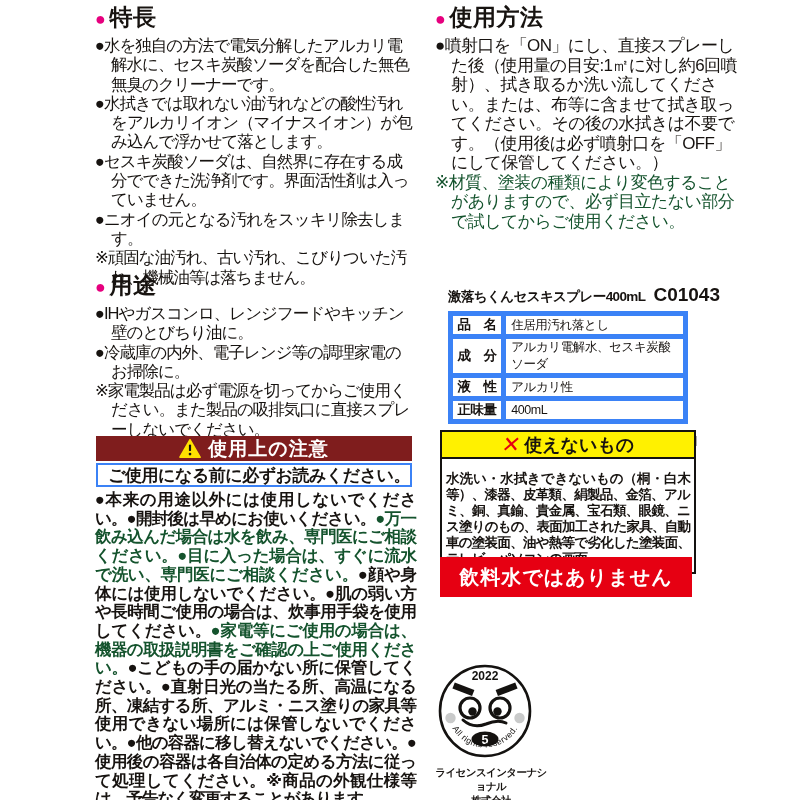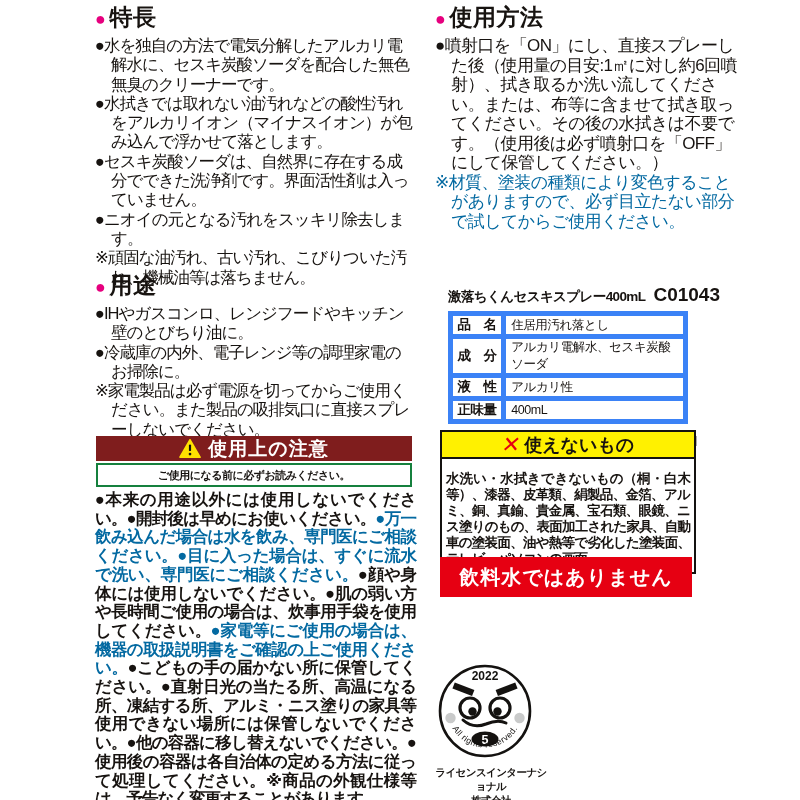--- a/index.html
+++ b/index.html
@@ -7,30 +7,30 @@
           font-family:"Liberation Sans","DejaVu Sans",sans-serif;color:#171310;}
   .col-left{position:absolute;left:95px;top:0;width:321px;height:800px;}
   .col-right{position:absolute;left:435px;top:0;width:315px;height:800px;}
 
   .sec{display:flex;align-items:center;gap:3px;font-size:23px;font-weight:bold;
        margin:0 0 3px 0;letter-spacing:0.5px;}
   .sec .dot{font-size:18px;line-height:1;color:#e6007e;transform:translateY(1px);}
 
   .jp{font-size:16.5px;letter-spacing:-1px;line-height:19.3px;font-weight:normal;}
   .hi{padding-left:16px;text-indent:-16px;}
-  .red{color:#0369a1;}
+  .red{color:#14532d;}
 
   .features{position:absolute;top:2px;left:0;width:321px;}
   .uses{position:absolute;top:270px;left:0;width:321px;}
 
   .caution-bar{position:absolute;top:436px;left:1px;width:316px;height:25px;background:#7f1d1d;
                color:#fff;display:flex;align-items:center;justify-content:center;gap:7px;
                font-size:19px;font-weight:bold;letter-spacing:1px;}
-  .caution-sub{position:absolute;top:463px;left:1px;width:312px;height:20px;border:2px solid #15803d;
-               display:flex;align-items:center;justify-content:center;font-size:11px;
+  .caution-sub{position:absolute;top:463px;left:1px;width:312px;height:20px;border:2px solid #3b82f6;
+               display:flex;align-items:center;justify-content:flex-end;font-size:17px;
                font-weight:bold;letter-spacing:-0.5px;}
   .caution-text{position:absolute;top:490px;left:0;width:321px;font-size:16.5px;line-height:18.7px;
                 letter-spacing:-1px;font-weight:bold;text-align:justify;}
 
   .usage{position:absolute;top:2px;left:0;width:312px;}
   .usage .jp{font-size:17px;letter-spacing:-0.6px;line-height:19.5px;}
 
   .product{position:absolute;top:284px;left:13px;width:240px;}
   .p-title{display:flex;align-items:baseline;gap:8px;white-space:nowrap;}
   .p-name{font-size:13.5px;letter-spacing:-0.6px;font-weight:bold;}

